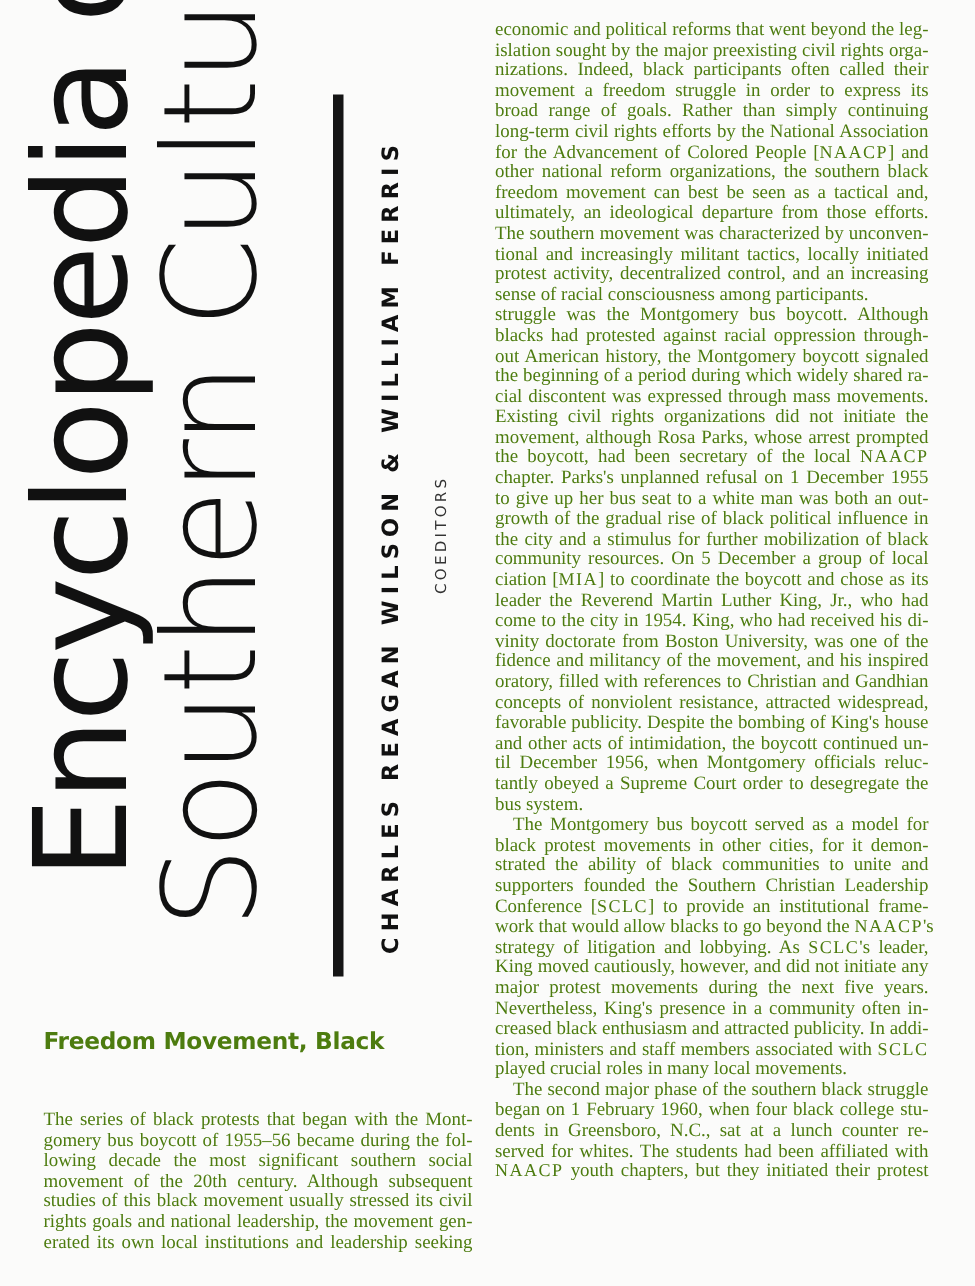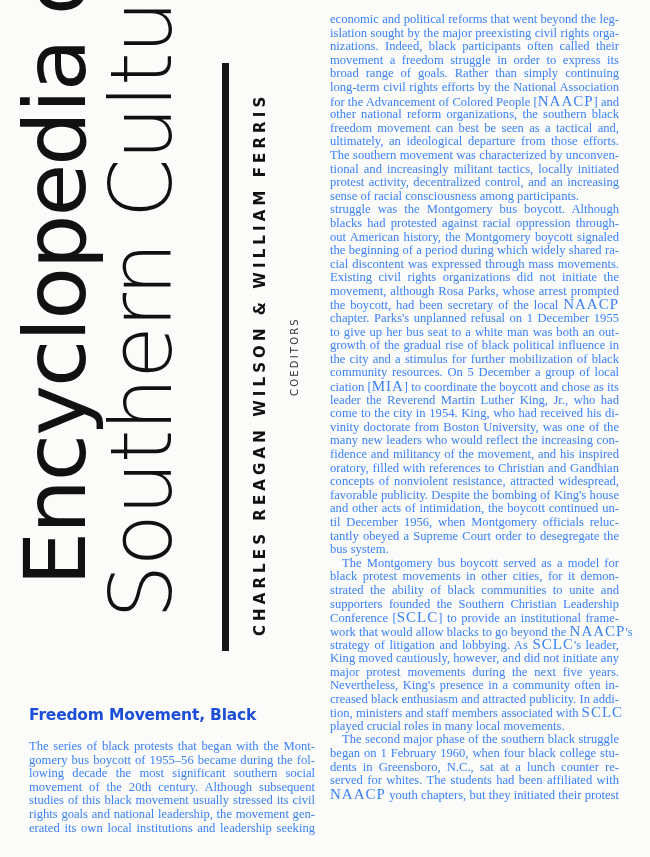--- a/index.html
+++ b/index.html
@@ -32,36 +32,36 @@
   }
   .coeditors {
     position: absolute; left: 289px; top: 396px; white-space: nowrap;
     transform-origin: 0 0; transform: rotate(-90deg);
     font-family: "DejaVu Sans", sans-serif; font-weight: normal;
     font-size: 10px; line-height: 12px; letter-spacing: 2.2px; color: #333;
   }
 
   
   .heading {
-    position: absolute; left: 29px; top: 706px;
+    position: absolute; left: 29px; top: 685px;
     font-family: "DejaVu Sans", sans-serif; font-weight: bold;
-    font-size: 15.5px; line-height: 18px; color: #1d4ed8; letter-spacing: -0.2px;
+    font-size: 15.5px; line-height: 18px; color: #4d7c0f; letter-spacing: -0.2px;
   }
   .col {
-    position: absolute; font-size: 12.6px; line-height: 13.6px; color: #3b82f6;
+    position: absolute; font-size: 12.6px; line-height: 13.6px; color: #4d7c0f;
   }
   .col-left { left: 29px; top: 740px; width: 286px; }
   .col-right { left: 330px; top: 13px; width: 289px; }
   .ln {
     display: block; text-align: justify; text-align-last: justify;
     white-space: nowrap; height: 13.6px; overflow: visible;
   }
   .ln.last { text-align-last: left; }
   .ln.indent { padding-left: 12px; }
-  .sc { font-size: 15px; letter-spacing: 1px; }
+  .sc { font-size: 12px; letter-spacing: 1px; }
 </style>
 </head>
 <body>
 
 <div class="page">
 
   <div class="vtitle vtitle-1">Encyclopedia of</div>
   <div class="vtitle vtitle-2">Southern Culture</div>
 
   <div class="rule"></div>
@@ -105,21 +105,20 @@
       <span class="ln">the boycott, had been secretary of the local <span class="sc">NAACP</span></span>
       <span class="ln">chapter. Parks's unplanned refusal on 1 December 1955</span>
       <span class="ln">to give up her bus seat to a white man was both an out-</span>
       <span class="ln">growth of the gradual rise of black political influence in</span>
       <span class="ln">the city and a stimulus for further mobilization of black</span>
       <span class="ln">community resources. On 5 December a group of local</span>
       <span class="ln">ciation [<span class="sc">MIA</span>] to coordinate the boycott and chose as its</span>
       <span class="ln">leader the Reverend Martin Luther King, Jr., who had</span>
       <span class="ln">come to the city in 1954. King, who had received his di-</span>
       <span class="ln">vinity doctorate from Boston University, was one of the</span>
-      <span class="ln">many new leaders who would reflect the increasing con-</span>
       <span class="ln">fidence and militancy of the movement, and his inspired</span>
       <span class="ln">oratory, filled with references to Christian and Gandhian</span>
       <span class="ln">concepts of nonviolent resistance, attracted widespread,</span>
       <span class="ln">favorable publicity. Despite the bombing of King's house</span>
       <span class="ln">and other acts of intimidation, the boycott continued un-</span>
       <span class="ln">til December 1956, when Montgomery officials reluc-</span>
       <span class="ln">tantly obeyed a Supreme Court order to desegregate the</span>
       <span class="ln last">bus system.</span>
       <span class="ln indent">The Montgomery bus boycott served as a model for</span>
       <span class="ln">black protest movements in other cities, for it demon-</span>

